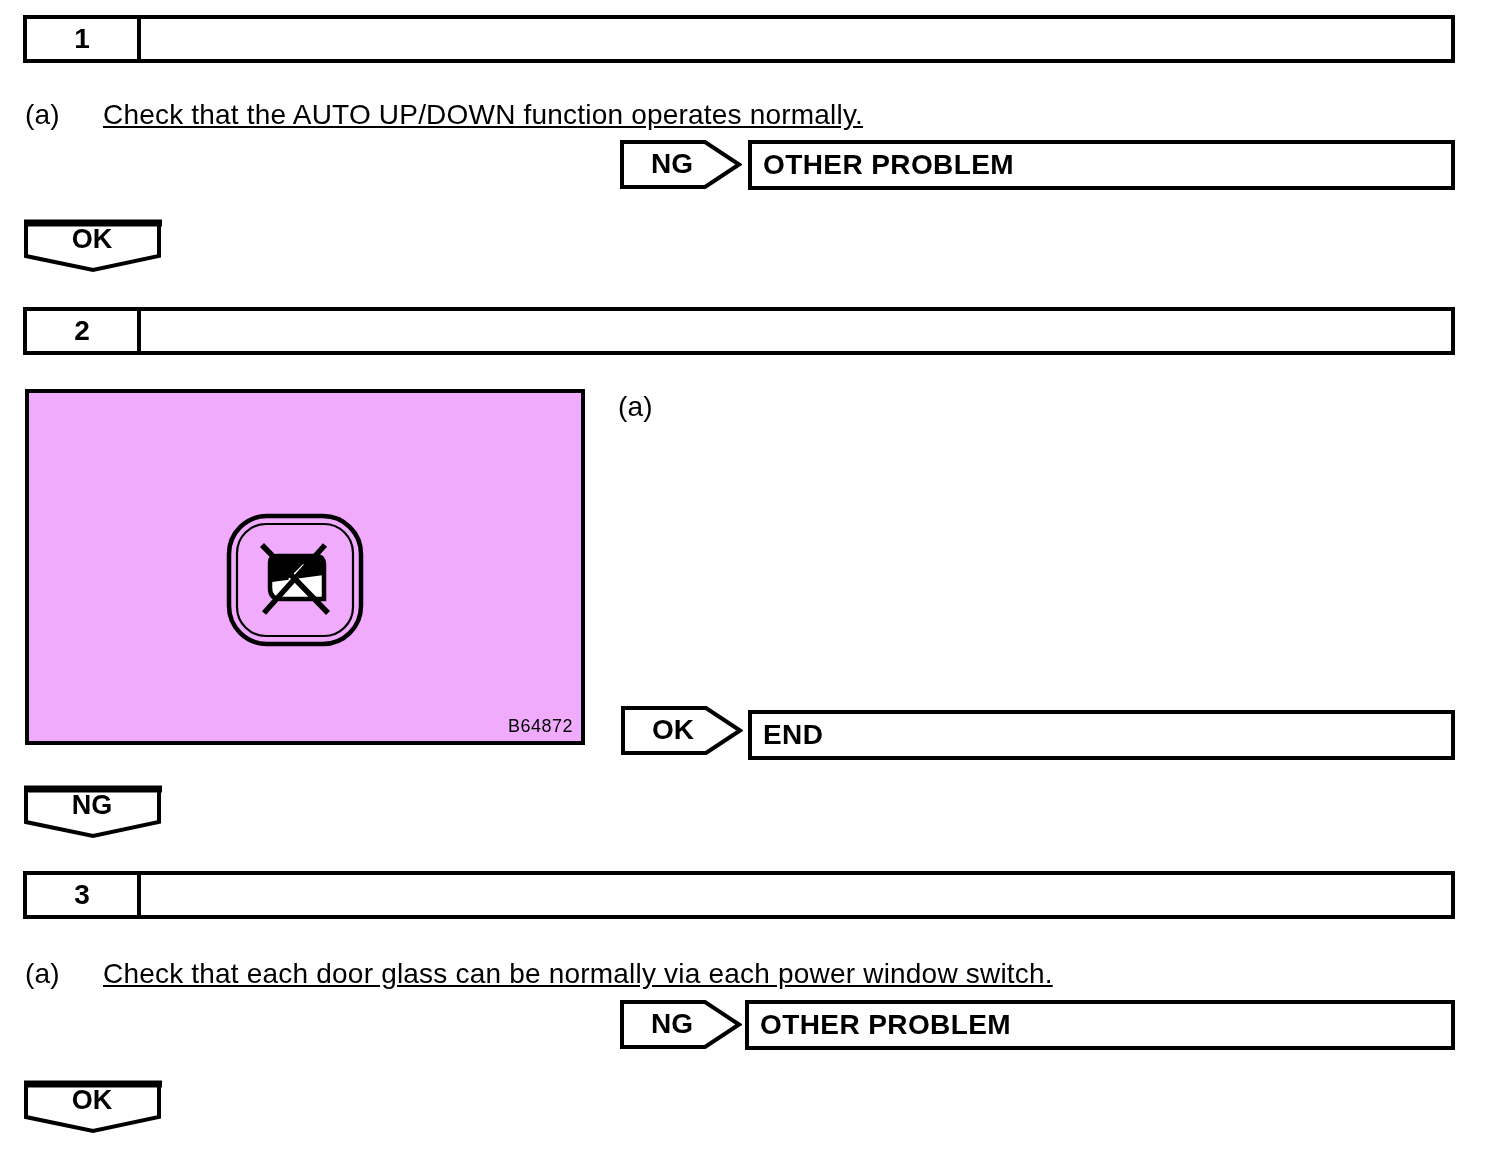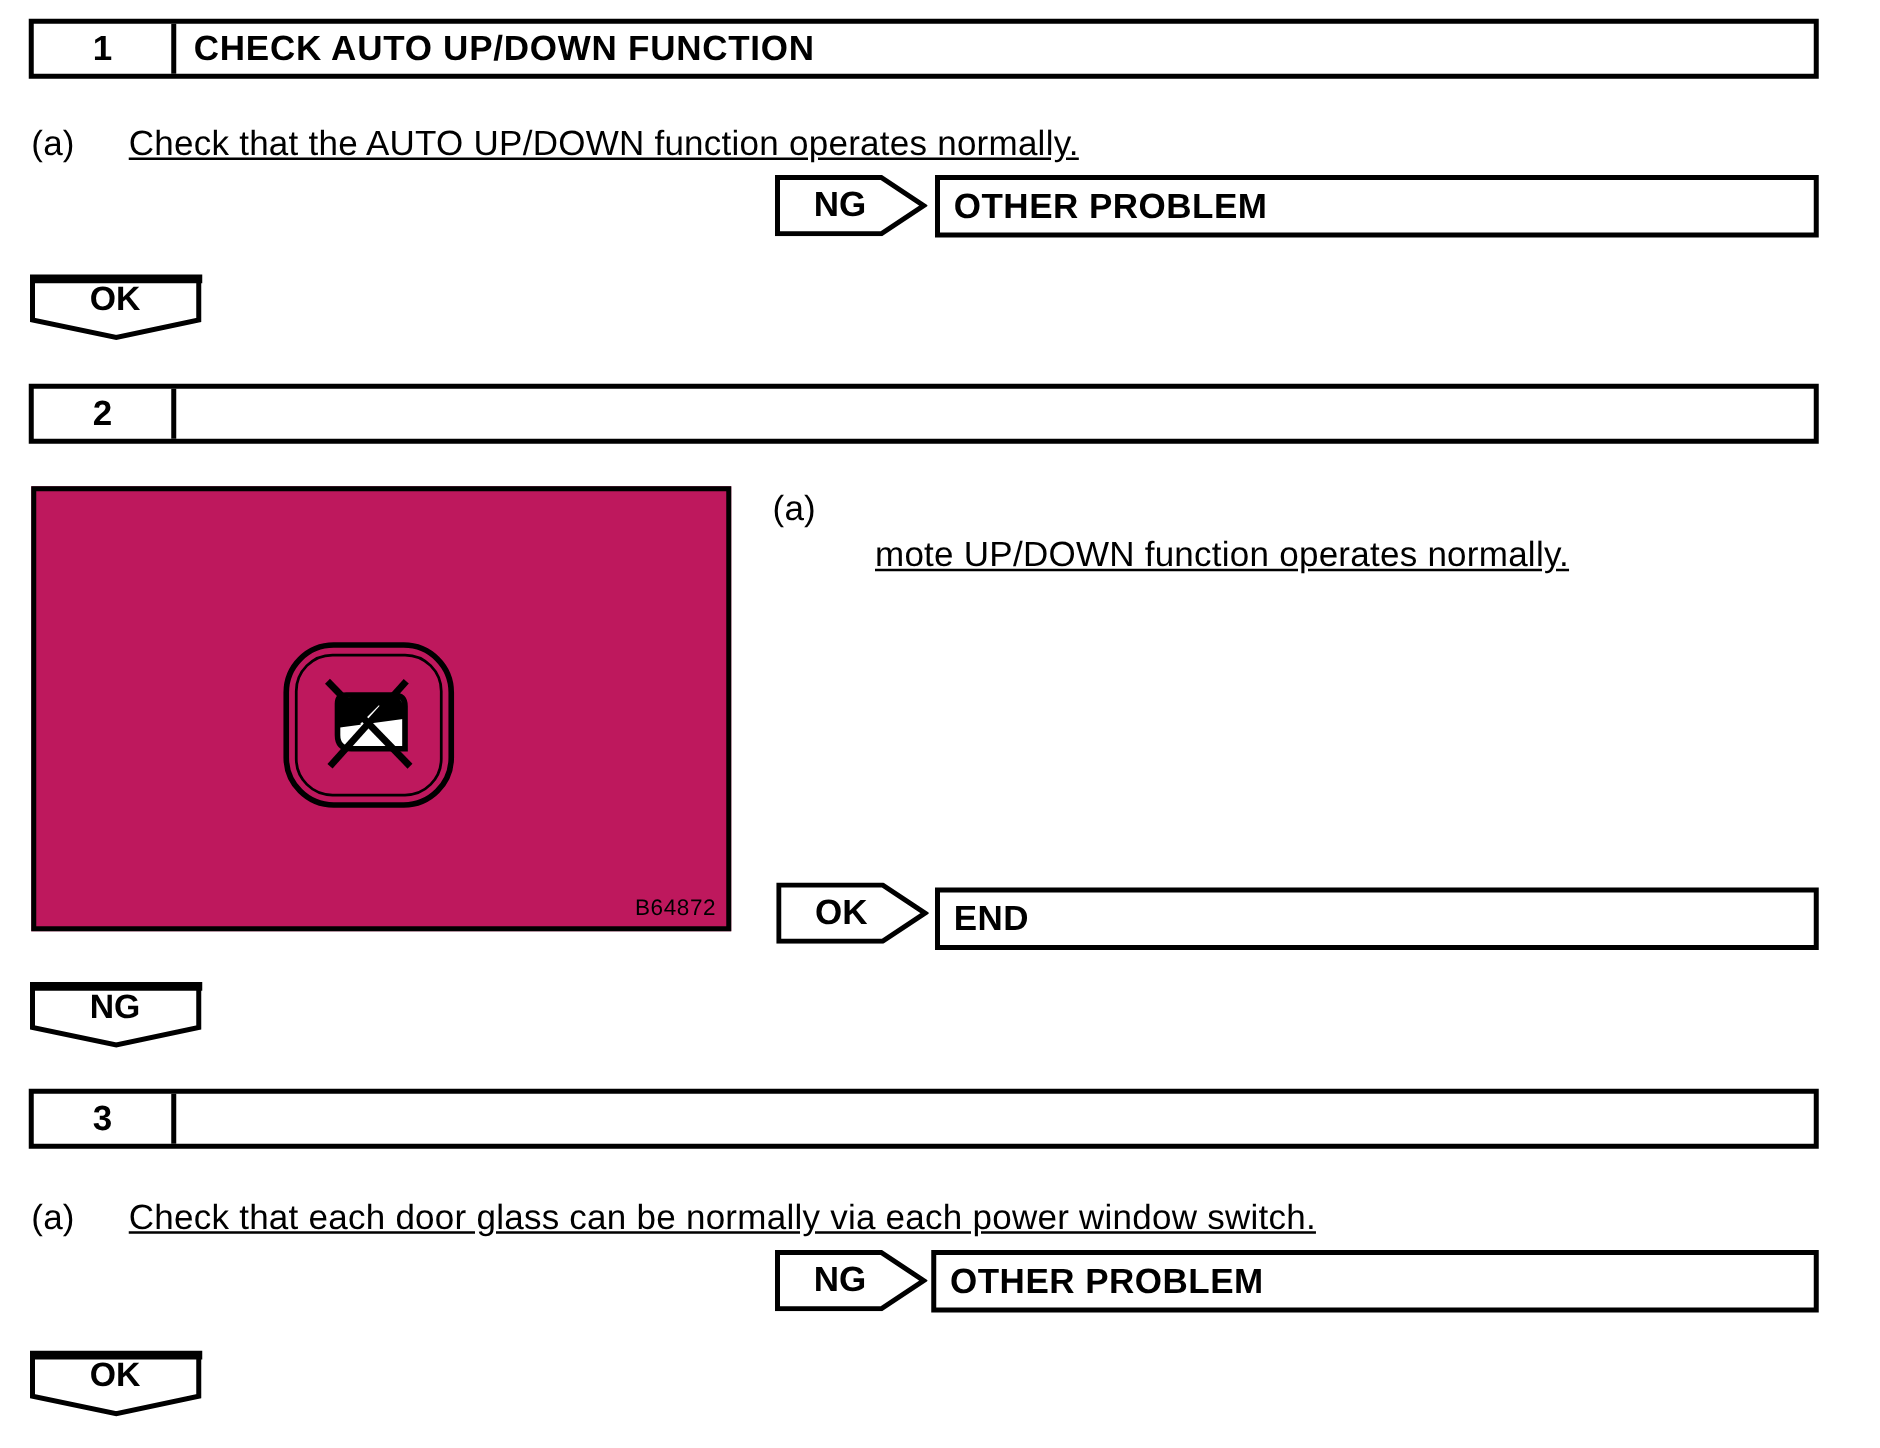--- a/index.html
+++ b/index.html
@@ -51,36 +51,35 @@
   .tag-down { position:absolute; left:24px; width:138px; height:58px; }
   .tag-down svg { position:absolute; left:0; top:0; }
   .tag-down .tag-label {
     position:absolute; left:0; top:4px; width:136px; text-align:center;
     font-weight:bold; font-size:27px; line-height:35px;
   }
 
   
   .figure-box {
     position:absolute; left:25px; top:389px; width:560px; height:356px;
-    border:4px solid #000; box-sizing:border-box; background:#be185d;
+    border:4px solid #000; box-sizing:border-box; background:#f0abfc;
   }
   .figure-code {
     position:absolute; right:8px; bottom:4px;
     font-size:18px; letter-spacing:0.5px;
   }
   .lock-icon { position:absolute; left:196px; top:119px; }
 </style>
 </head>
 <body>
 
 <div class="canvas">
 
   <div class="step-header" style="top:15px;">
     <div class="step-num">1</div>
-    <div class="step-title">CHECK AUTO UP/DOWN FUNCTION</div>
   </div>
 
   <div class="para" style="left:25px; top:96px;">
     <span class="plabel">(a)</span>
     <span class="ptext">Check that the AUTO UP/DOWN function operates normally.</span>
   </div>
 
   <div class="tag-right" style="left:620px; top:140px;">
     <svg width="122" height="49" viewBox="0 0 122 49">
       <polygon points="2,2 85,2 119,24.5 85,47 2,47" fill="#fff" stroke="#000" stroke-width="4"></polygon>
@@ -114,24 +113,20 @@
       <line x1="37" y1="33" x2="103" y2="101" stroke="#000" stroke-width="5.5"></line>
       <line x1="100" y1="33" x2="39" y2="101" stroke="#000" stroke-width="5.5"></line>
     </svg>
     <span class="figure-code">B64872</span>
   </div>
 
   <div class="para indent2" style="left:618px; top:388px; width:860px; display:block;">
     <div style="display:flex;">
       <span class="plabel">(a)</span>
     </div>
-    <div style="display:flex;">
-      <span class="plabel"></span>
-      <span class="ptext">mote UP/DOWN function operates normally.</span>
-    </div>
   </div>
 
   <div class="tag-right" style="left:621px; top:706px;">
     <svg width="122" height="49" viewBox="0 0 122 49">
       <polygon points="2,2 85,2 119,24.5 85,47 2,47" fill="#fff" stroke="#000" stroke-width="4"></polygon>
     </svg>
     <span class="tag-label">OK</span>
   </div>
   <div class="result-box" style="top:710px;">END</div>
 

